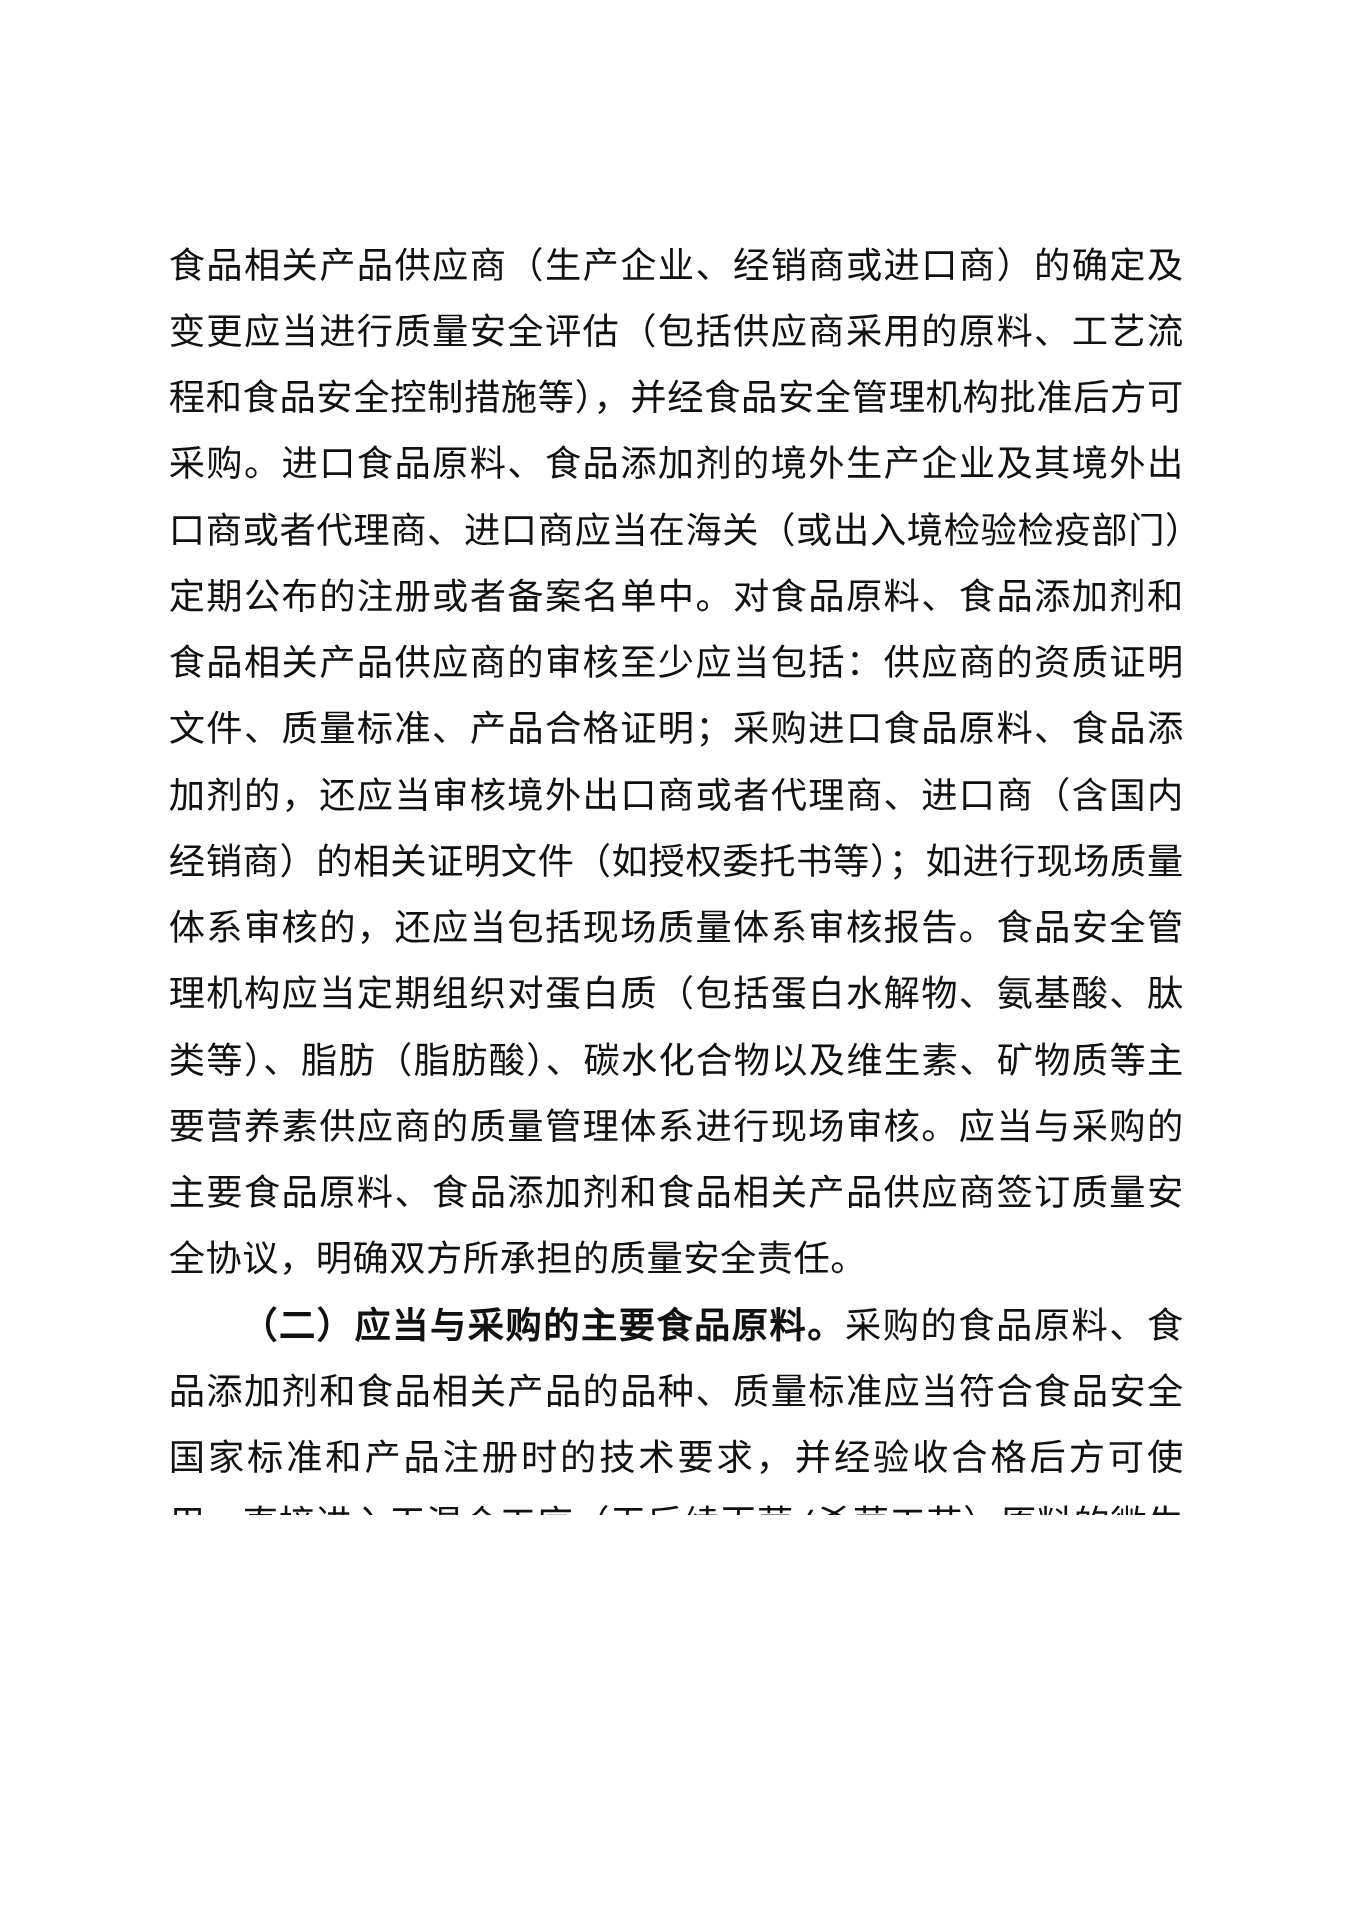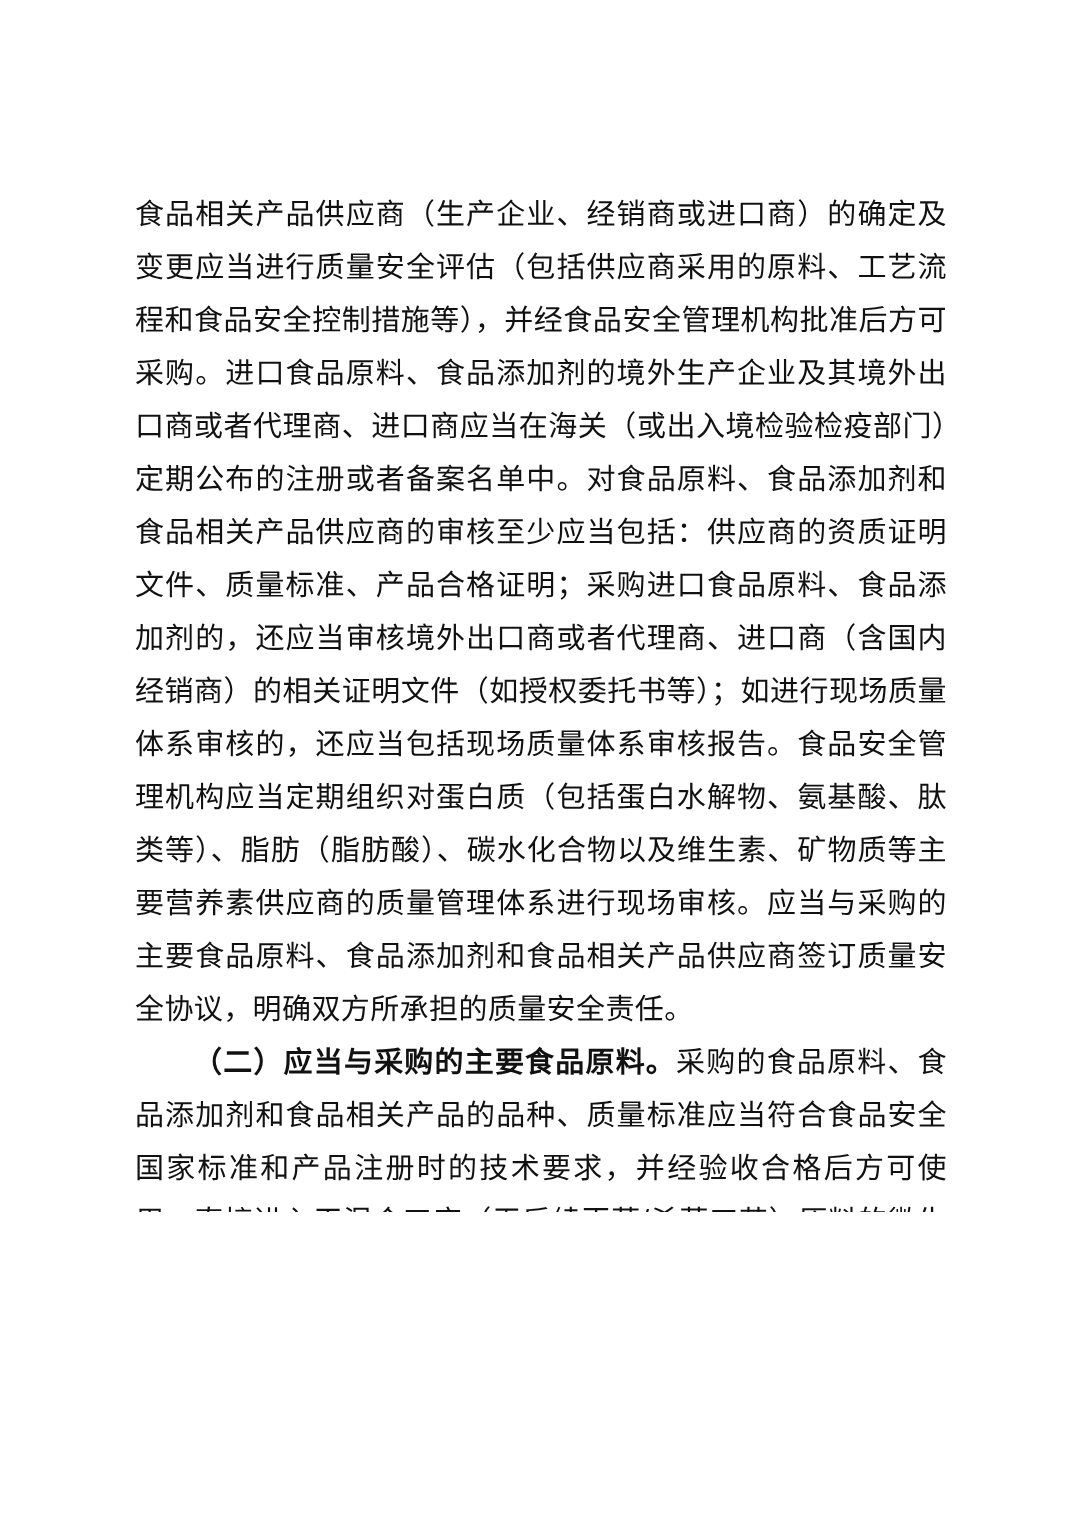--- a/index.html
+++ b/index.html
@@ -6,21 +6,21 @@
     margin: 0;
     padding: 0;
     background: #ffffff;
   }
   .page {
     position: relative;
     width: 1080px;
     height: 1212px;
     background: #ffffff;
     color: #111111;
-    font-family: Liberation Sans, sans-serif;
+    font-family: Liberation Mono, monospace;
     overflow: hidden;
   }
   .text-block {
     position: absolute;
     left: 135px;
     top: 188px;
     width: 812px;
   }
   p.body-par {
     margin: 0;

